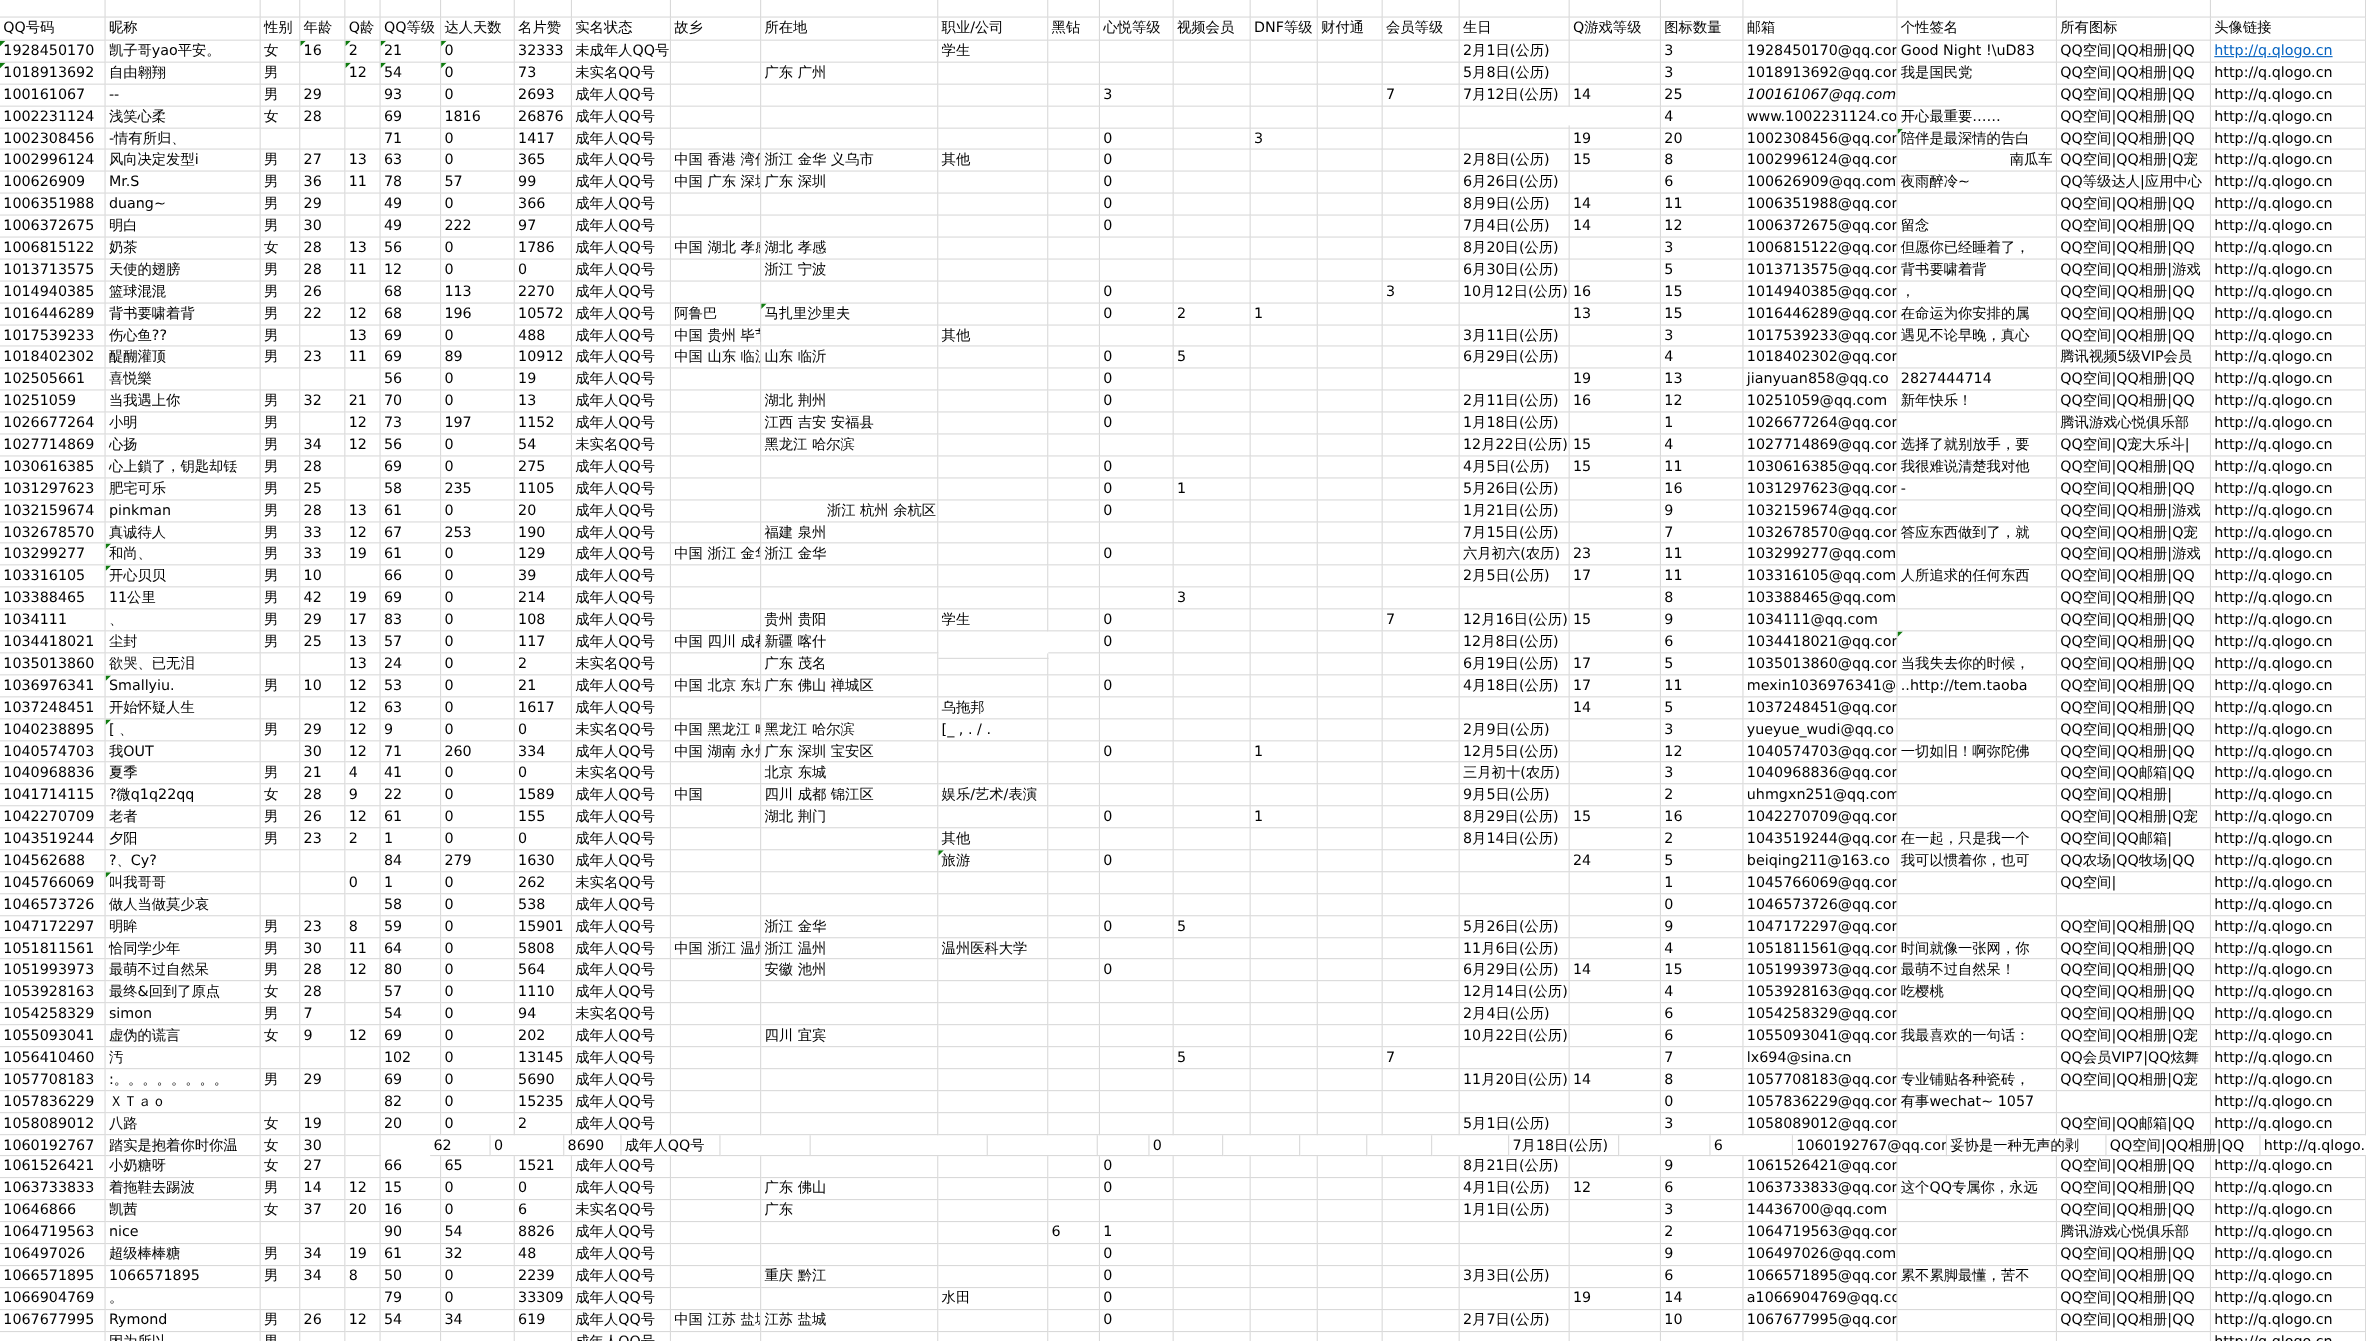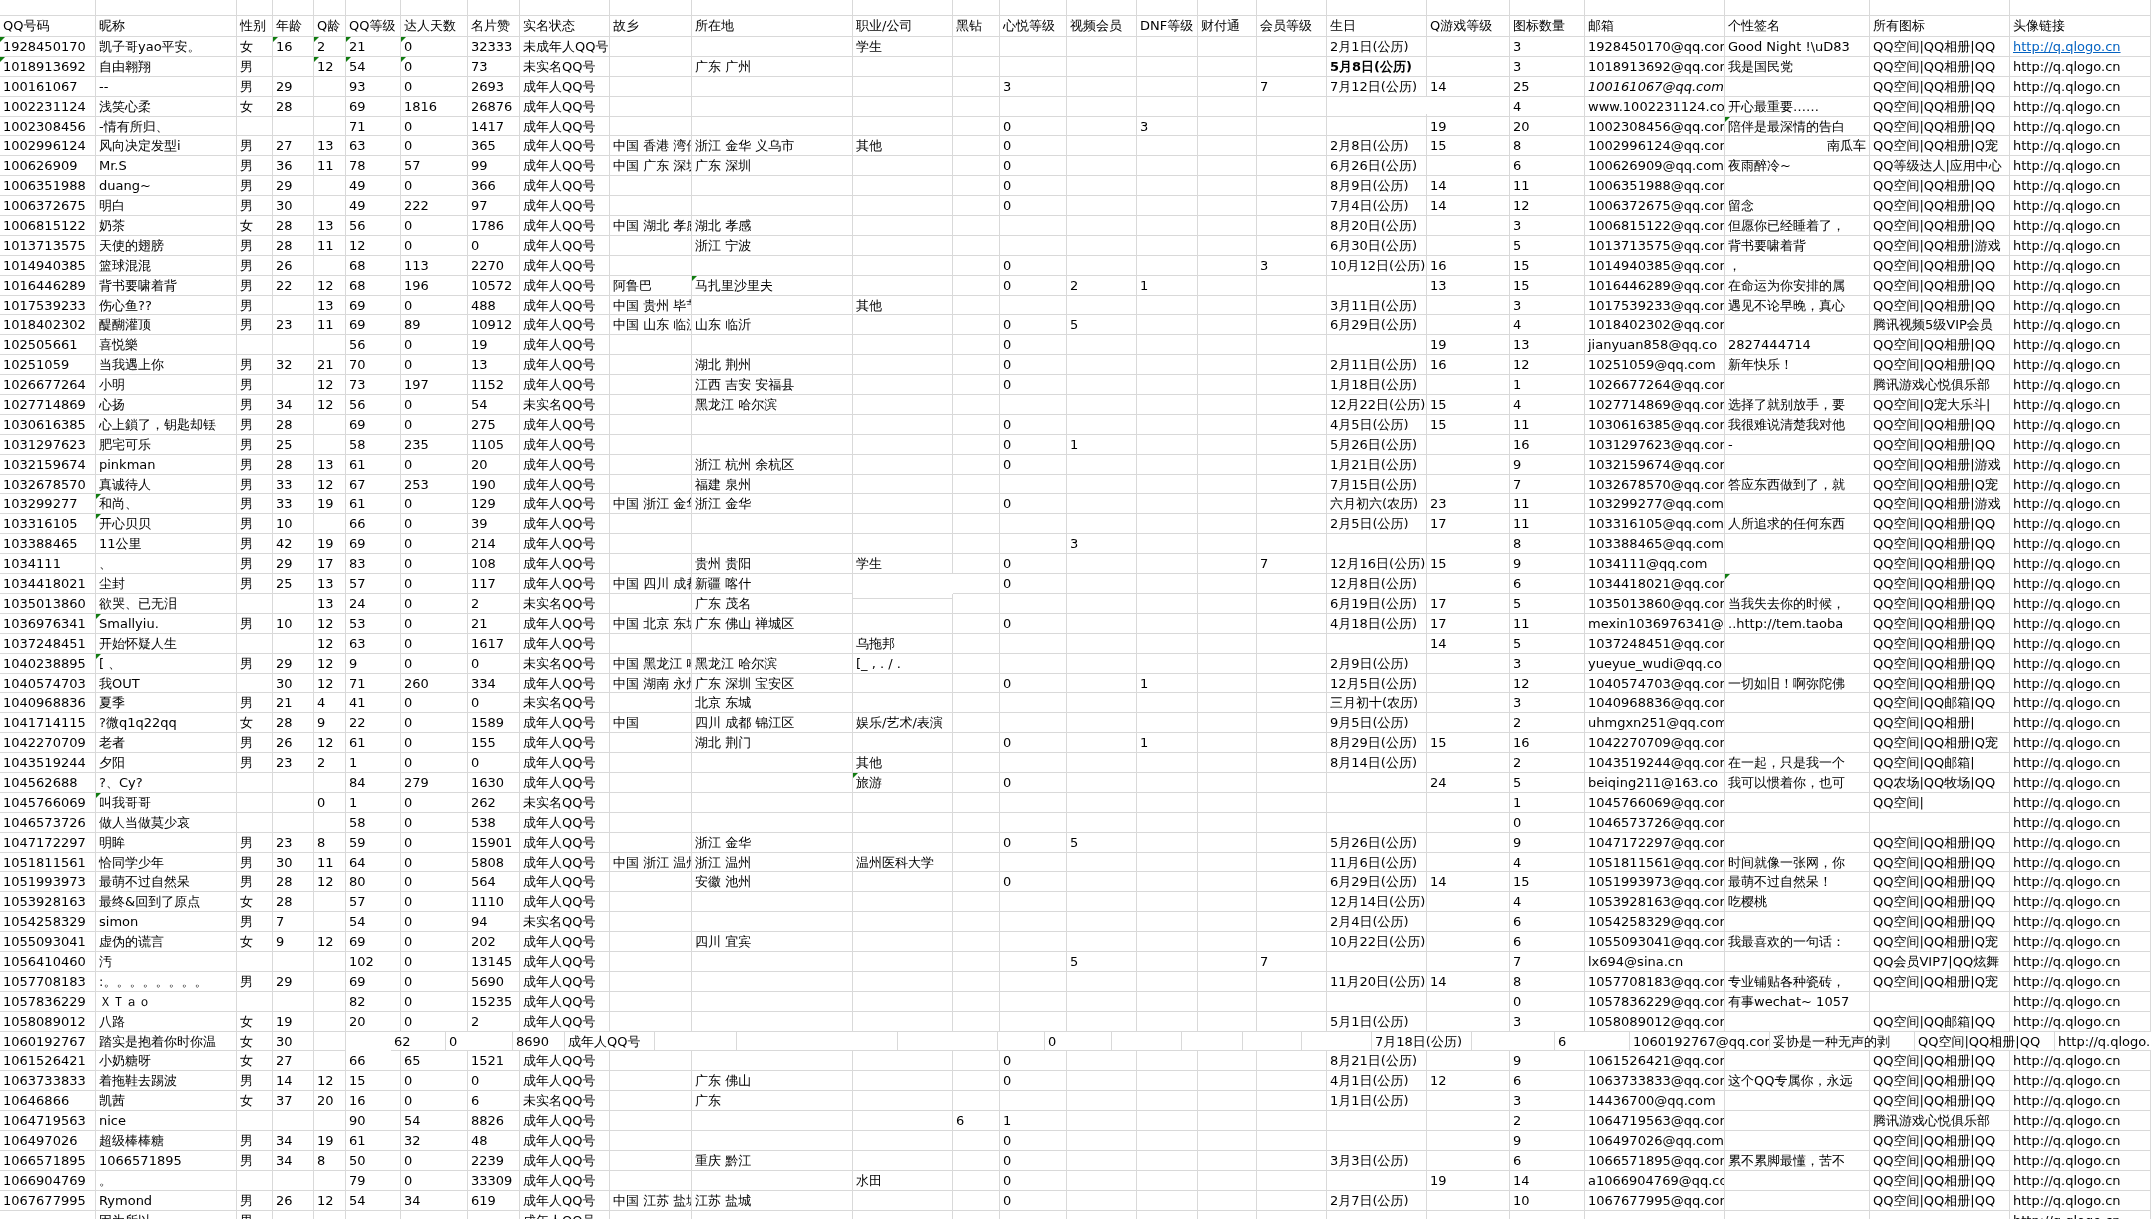--- a/index.html
+++ b/index.html
@@ -132,21 +132,21 @@
         <div class="cell" style="width: 90px;">未实名QQ号</div>
         <div class="cell" style="width: 82px;"></div>
         <div class="cell" style="width: 161px;">广东 广州</div>
         <div class="cell" style="width: 100px;"></div>
         <div class="cell" style="width: 47px;"></div>
         <div class="cell" style="width: 67px;"></div>
         <div class="cell" style="width: 70px;"></div>
         <div class="cell" style="width: 61px;"></div>
         <div class="cell" style="width: 59px;"></div>
         <div class="cell" style="width: 70px;"></div>
-        <div class="cell" style="width: 100px; font-weight: bold;">5月8日(公历)</div>
+        <div class="cell" style="width: 100px;">5月8日(公历)</div>
         <div class="cell" style="width: 83px;"></div>
         <div class="cell" style="width: 75px;">3</div>
         <div class="cell" style="width: 140px;">1018913692@qq.com</div>
         <div class="cell" style="width: 145px;">我是国民党</div>
         <div class="cell" style="width: 140px;">QQ空间|QQ相册|QQ</div>
         <div class="cell" style="width: 141px;">http://q.qlogo.cn</div>
       </div>
       <div class="row">
         <div class="cell" style="width: 96px;">100161067</div>
         <div class="cell" style="width: 141px;">--</div>
@@ -664,21 +664,21 @@
         <div class="cell" style="width: 96px;">1032159674</div>
         <div class="cell" style="width: 141px;">pinkman</div>
         <div class="cell" style="width: 36px;">男</div>
         <div class="cell" style="width: 41px;">28</div>
         <div class="cell" style="width: 32px;">13</div>
         <div class="cell" style="width: 55px;">61</div>
         <div class="cell" style="width: 67px;">0</div>
         <div class="cell" style="width: 52px;">20</div>
         <div class="cell" style="width: 90px;">成年人QQ号</div>
         <div class="cell" style="width: 82px;"></div>
-        <div class="cell" style="width: 161px;">浙江 杭州 余杭区</div>
+        <div class="cell" style="width: 161px; text-align: right;">浙江 杭州 余杭区</div>
         <div class="cell" style="width: 100px;"></div>
         <div class="cell" style="width: 47px;"></div>
         <div class="cell" style="width: 67px;">0</div>
         <div class="cell" style="width: 70px;"></div>
         <div class="cell" style="width: 61px;"></div>
         <div class="cell" style="width: 59px;"></div>
         <div class="cell" style="width: 70px;"></div>
         <div class="cell" style="width: 100px;">1月21日(公历)</div>
         <div class="cell" style="width: 83px;"></div>
         <div class="cell" style="width: 75px;">9</div>

